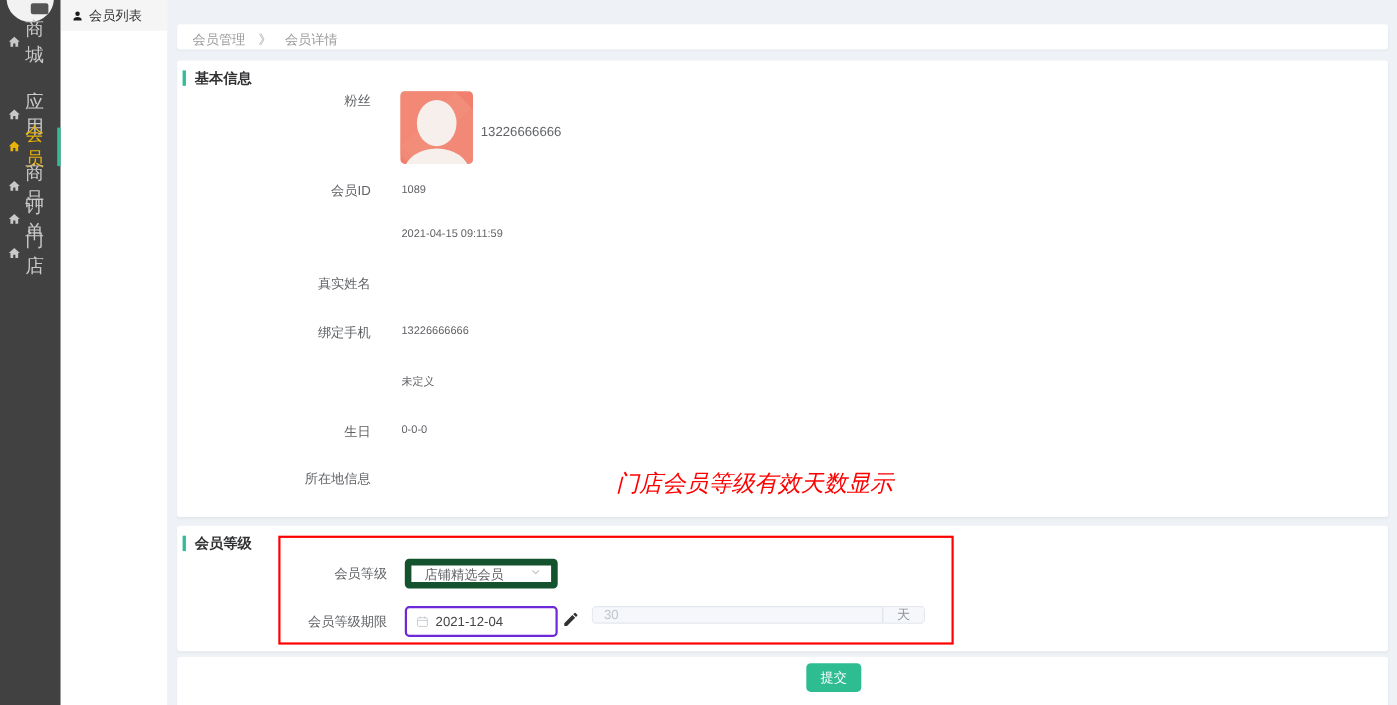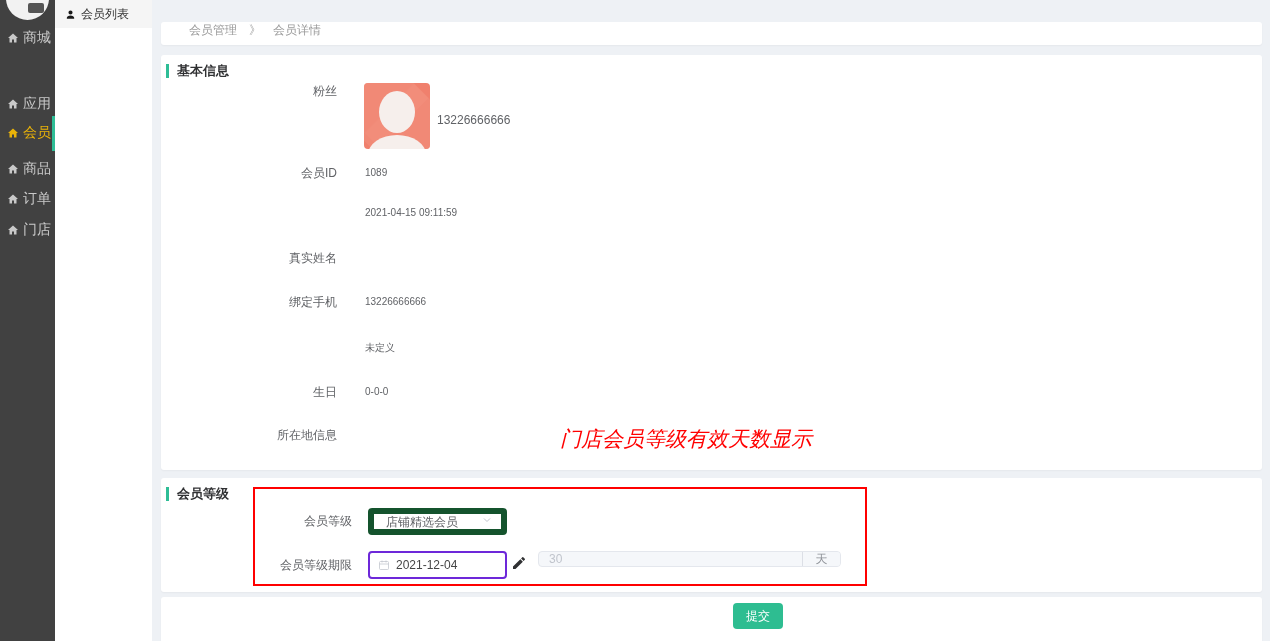--- a/index.html
+++ b/index.html
@@ -6,39 +6,39 @@
   html,body { width:1270px; height:641px; overflow:hidden;
     font-family:"Liberation Sans","DejaVu Sans",sans-serif; background:#eef1f5; }
   .stage { position:relative; width:1270px; height:641px; }
 
   
   .sidebar-dark { position:absolute; left:0; top:0; width:55px; height:641px; background:#414141; z-index:3; }
   .logo-circle { position:absolute; left:6px; top:-23px; width:43px; height:43px; border-radius:50%;
     background:#f2f2f2; overflow:hidden; }
   .logo-blob { position:absolute; left:22px; top:26px; width:16px; height:10px; background:#555; border-radius:2px; }
   .nav-item { position:absolute; left:0; width:55px; height:20px; display:flex; align-items:center;
-    padding-left:7px; color:#c9c9c9; font-size:14px; cursor:pointer; }
+    padding-left:7px; color:#c9c9c9; font-size:17px; cursor:pointer; }
   .nav-item .ic { display:inline-flex; width:12px; height:12px; margin-right:4px; }
   .nav-item svg { width:12px; height:12px; fill:currentColor; }
   .nav-item.active { color:#eab308; }
   .active-bar { position:absolute; right:0; top:116px; width:3px; height:35px; background:#2ebd96; }
 
   
   .sidebar-light { position:absolute; left:55px; top:0; width:97px; height:641px; background:#ffffff; z-index:2; }
   .submenu-item { position:absolute; left:0; top:0; width:97px; height:28px; background:#f5f5f5;
     display:flex; align-items:center; padding-left:10px; font-size:12px; color:#333; cursor:pointer; }
   .submenu-item .ic { display:inline-flex; width:11px; height:11px; margin-right:5px; }
   .submenu-item svg { width:11px; height:11px; fill:#1a1a1a; }
 
   
   .main { position:absolute; left:152px; top:0; width:1118px; height:641px; background:#eef1f5; z-index:1; }
   .card { position:absolute; left:9px; width:1101px; background:#ffffff; border-radius:3px;
     box-shadow:0 1px 2px rgba(0,0,0,0.04); }
 
-  .breadcrumb-card { top:22px; height:23px; display:flex; align-items:flex-start; padding-left:28px; }
+  .breadcrumb-card { top:22px; height:23px; display:flex; align-items:flex-end; padding-left:14px; }
   .breadcrumb-card span { font-size:12px; color:#9a9a9a; }
   .bc-sep { margin:0 12px; }
 
   .basic-card { top:55px; height:415px; }
   .level-card { top:478px; height:114px; }
   .footer-card { top:597px; height:60px; }
 
   .sec-header { position:absolute; left:5px; top:7px; display:flex; align-items:center; }
   .sec-bar { width:3px; height:14px; background:#2ebd96; margin-right:8px; }
   .sec-title { font-size:13px; font-weight:bold; color:#303133; }

